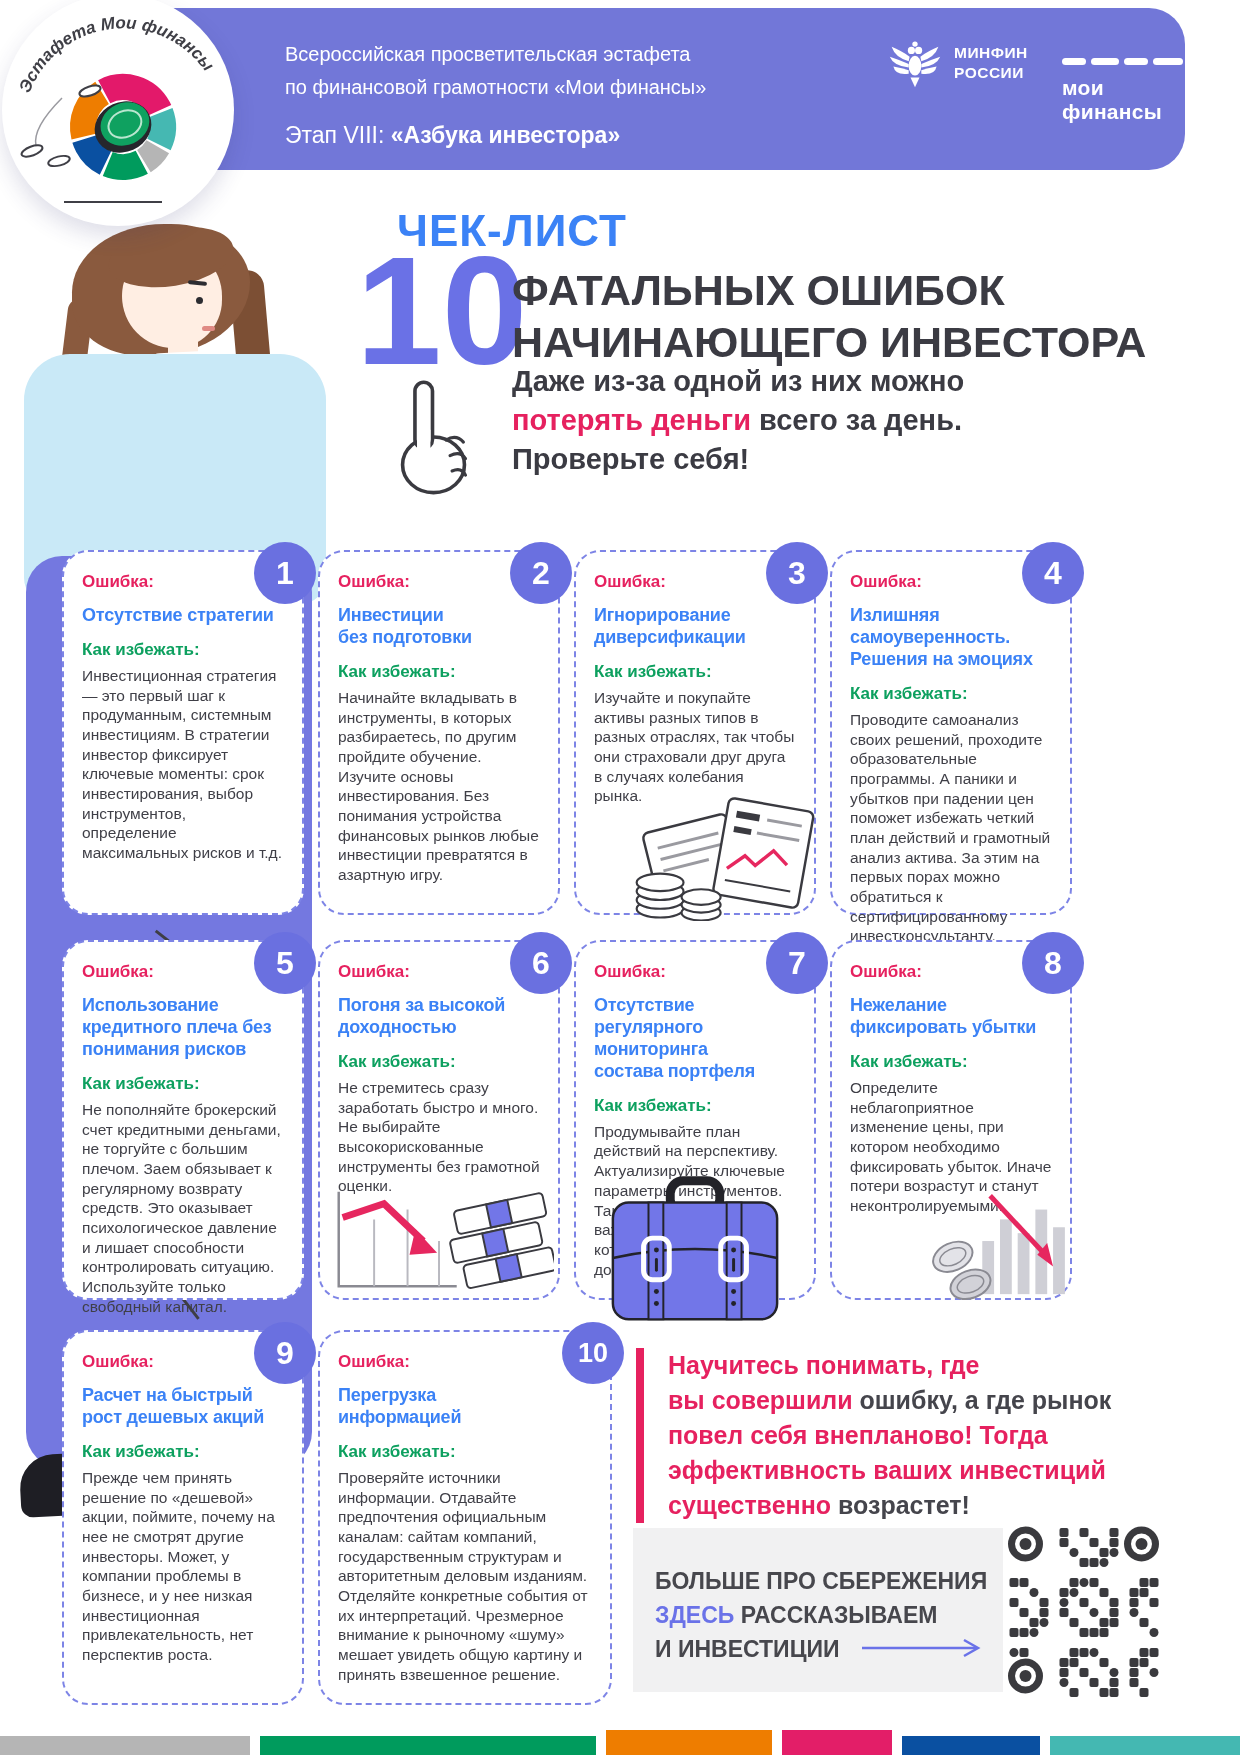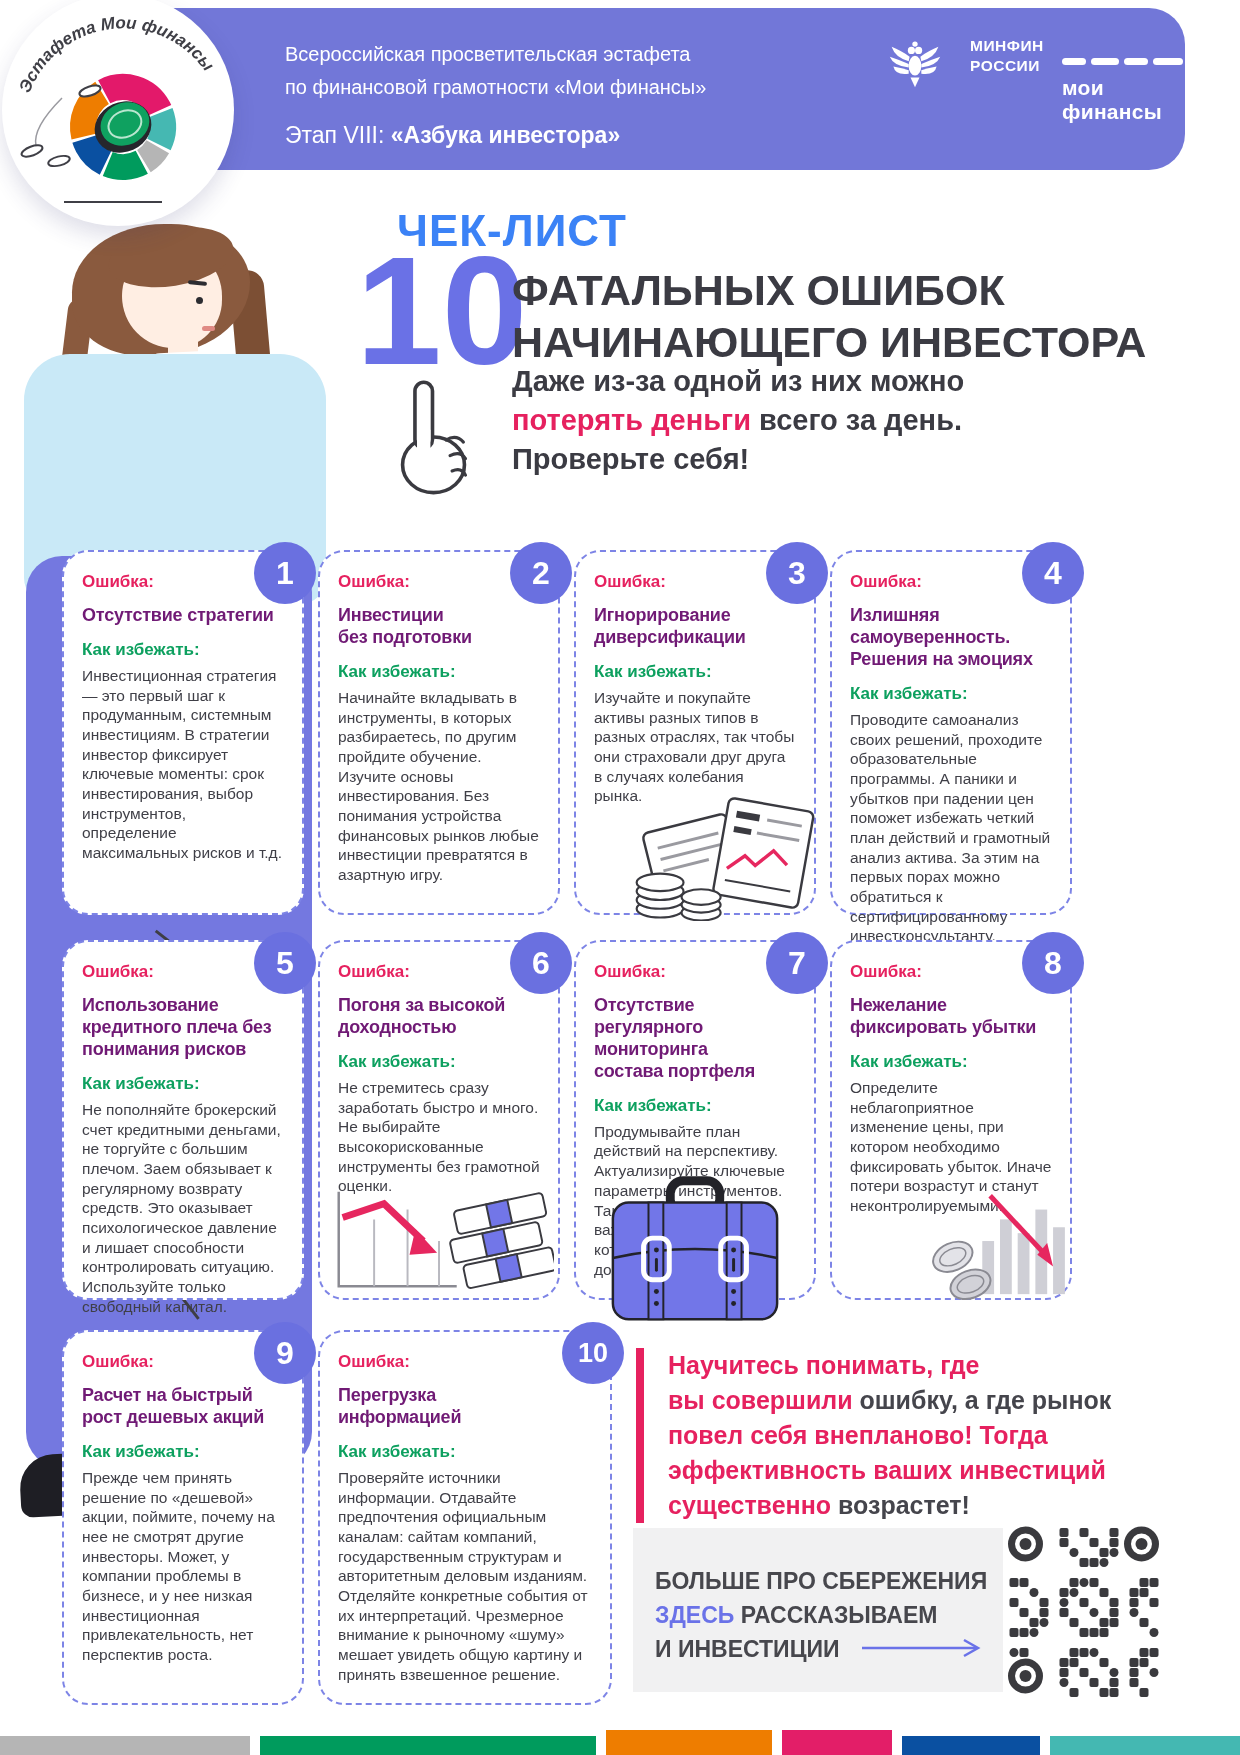--- a/index.html
+++ b/index.html
@@ -5,21 +5,21 @@
   html,body{margin:0;padding:0;background:#fff;}
   .page{position:relative;width:1240px;height:1755px;background:#fff;overflow:hidden;
         font-family:"Liberation Sans",sans-serif;color:#3b3b43;}
 
   
   .header-band{position:absolute;left:95px;top:8px;width:1090px;height:162px;
                background:#7277d8;border-radius:36px;z-index:3;}
   .band-title{position:absolute;left:190px;top:30px;color:#fff;font-size:20px;line-height:33px;font-weight:400;}
   .band-stage{position:absolute;left:190px;top:114px;color:#fff;font-size:23px;}
   .band-stage .bold{font-weight:700;}
-  .minfin{position:absolute;left:793px;top:28px;display:flex;align-items:flex-start;gap:28px;color:#fff;}
+  .minfin{position:absolute;left:793px;top:28px;display:flex;align-items:center;gap:12px;color:#fff;}
   .minfin-text{font-size:15.5px;font-weight:600;line-height:20px;letter-spacing:.5px;}
   .myfin{position:absolute;left:953px;top:44px;color:#fff;margin-left:14px;}
   .myfin-name{font-size:21px;font-weight:700;margin-top:6px;letter-spacing:.3px;}
 
   
   .logo-circle{position:absolute;left:2px;top:-6px;width:232px;height:232px;background:#fff;
                border-radius:50%;z-index:4;box-shadow:0 10px 22px rgba(50,50,110,.16);}
 
   
   .hero{position:absolute;z-index:2;}
@@ -52,21 +52,21 @@
         border-radius:34px 30px 8px 12px;transform:rotate(-3deg);}
 
   
   .card{position:absolute;background:#fff;border:2px dashed #7d84e6;border-radius:26px;
         padding:16px 18px;box-sizing:border-box;z-index:2;}
   .badge{position:absolute;top:-10px;right:-14px;width:62px;height:62px;border-radius:50%;
          background:#6a70e0;color:#fff;font-size:32px;font-weight:700;
          display:flex;align-items:center;justify-content:center;}
   .badge.wide{font-size:27px;}
   .err-label{color:#e6215f;font-weight:700;font-size:17px;margin:4px 0 13px;}
-  .card-title{color:#701a75;font-weight:700;font-size:18px;line-height:1.22;margin:0 0 13px;
+  .card-title{color:#3b82f6;font-weight:700;font-size:18px;line-height:1.22;margin:0 0 13px;
               white-space:pre-line;letter-spacing:-.2px;}
   .avoid-label{color:#0da05f;font-weight:700;font-size:17px;margin:0 0 6px;}
   .body-text{color:#3f3f47;font-size:15.5px;line-height:1.27;}
   .card-illus{position:absolute;pointer-events:none;}
   .pos-docs-coins{right:-14px;bottom:-8px;width:205px;height:128px;}
   .pos-chart-money{left:6px;bottom:-4px;width:228px;height:118px;}
   .pos-briefcase{left:50%;transform:translateX(-50%);bottom:-28px;width:188px;height:150px;}
   .pos-coins-bars{right:-4px;bottom:-4px;width:150px;height:118px;}
 
   

